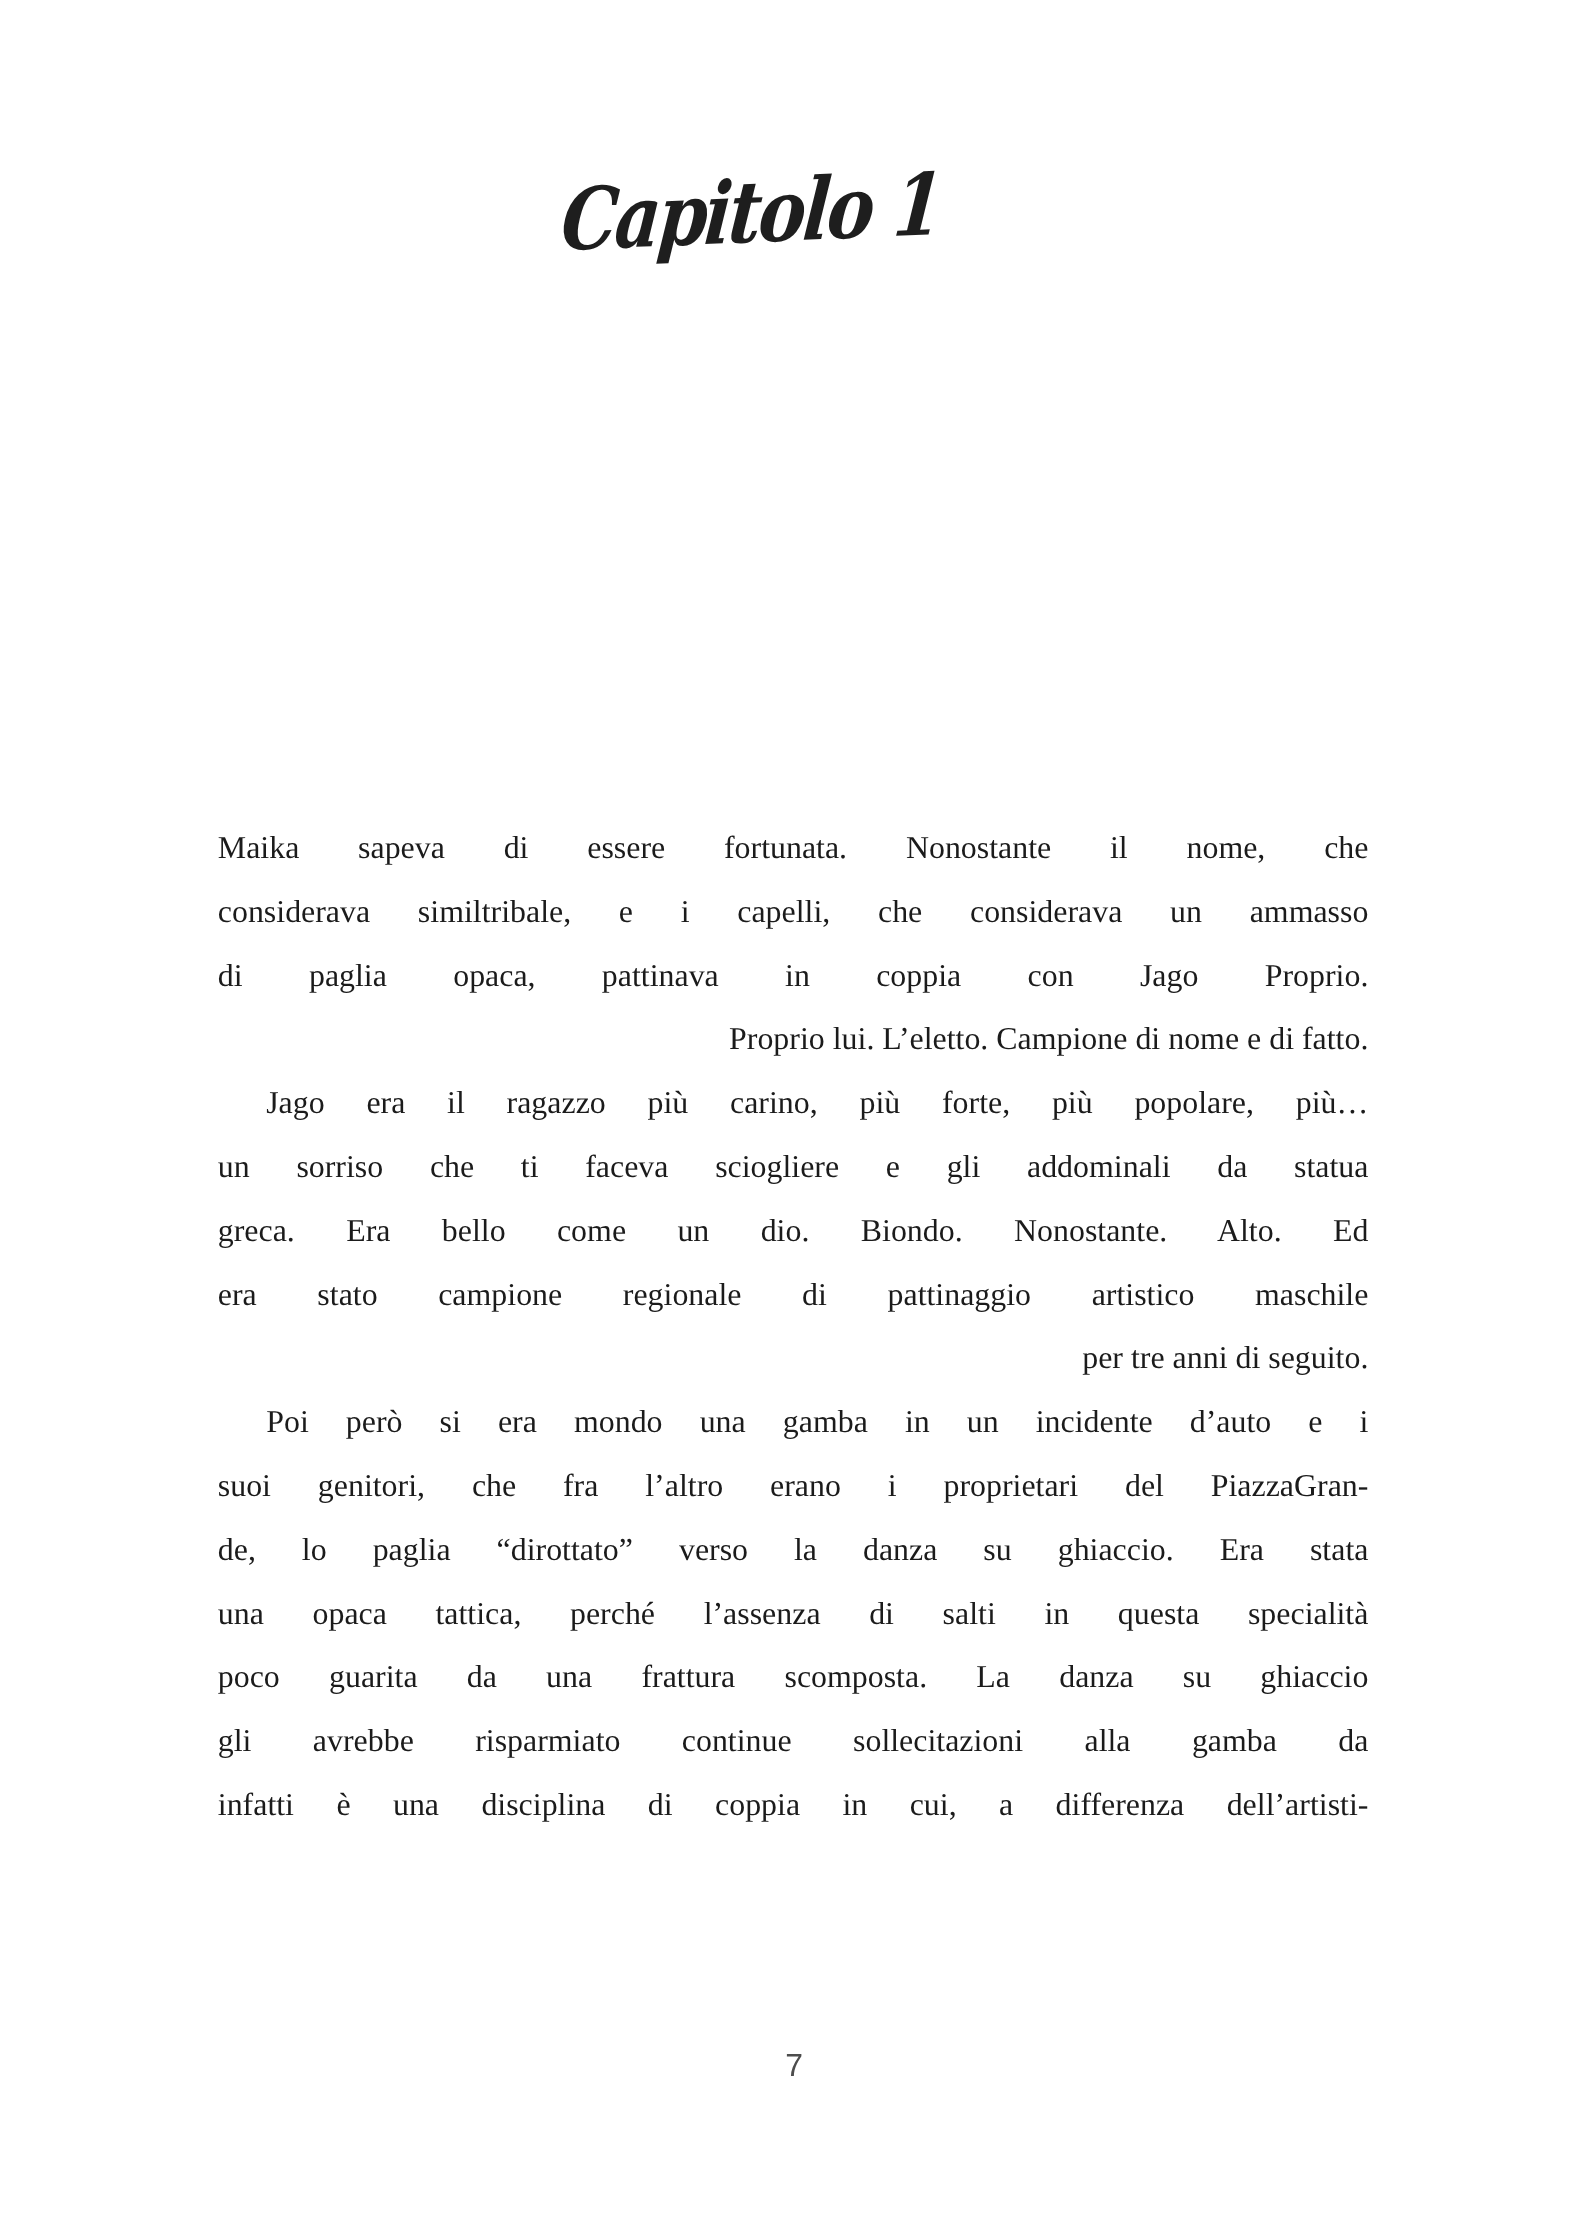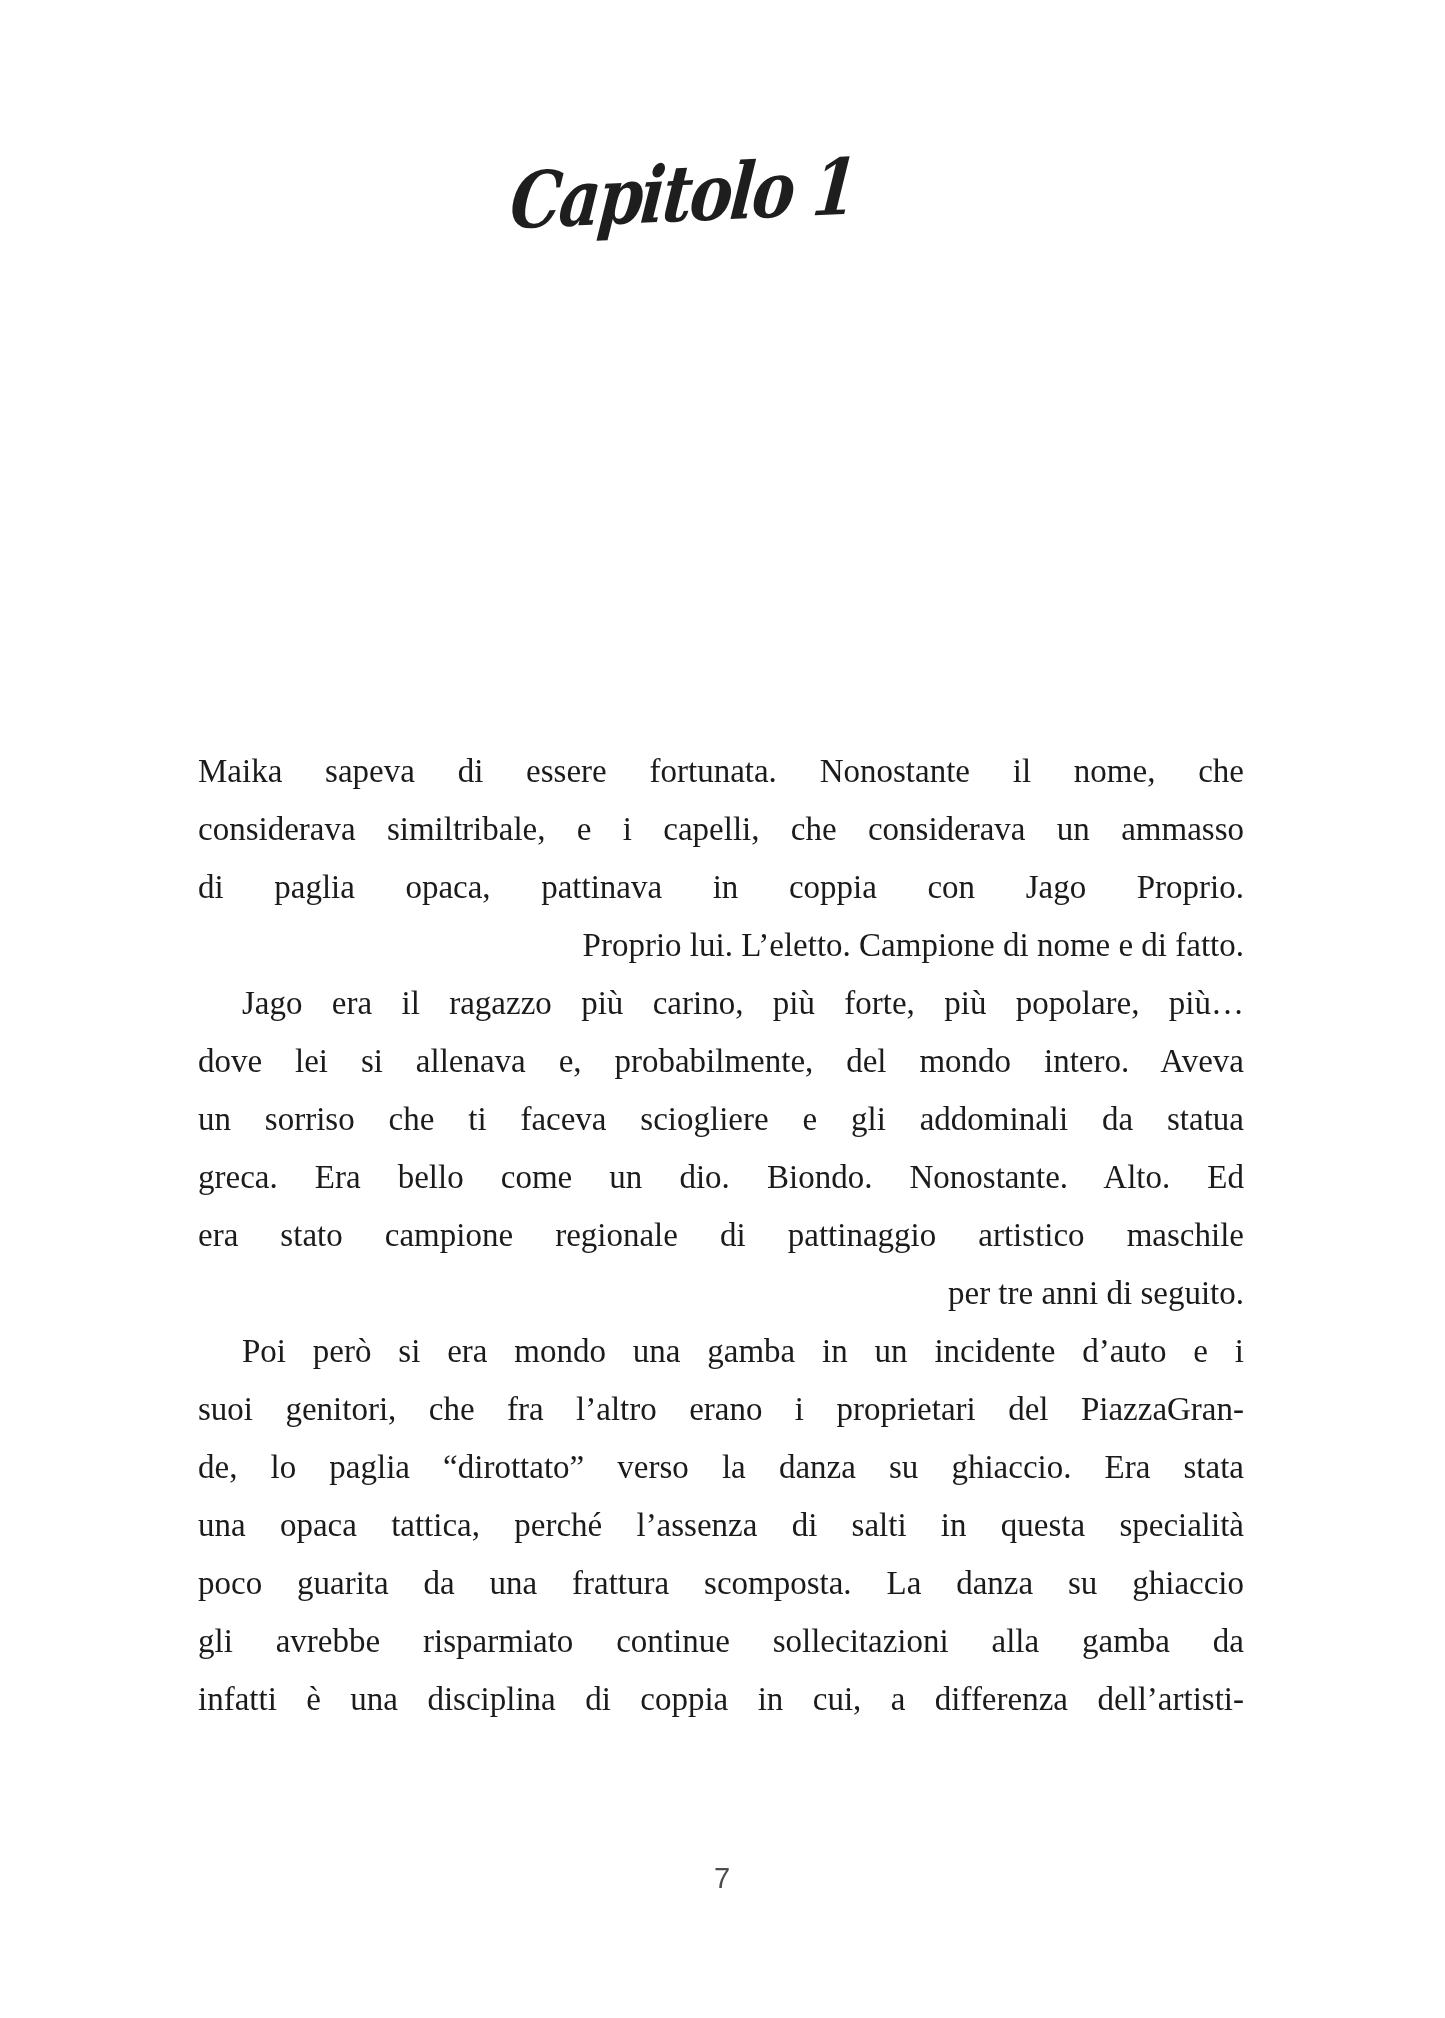--- a/index.html
+++ b/index.html
@@ -35,21 +35,21 @@
     color: #1e1e1e;
     transform: scaleX(0.82) skewX(-8deg) rotate(-2deg);
     transform-origin: center;
     white-space: nowrap;
   }
   .body-text {
     position: absolute;
     top: 742px;
     left: 198px;
     width: 1046px;
-    font-size: 33px;
+    font-size: 29px;
     line-height: 58px;
     color: #1b1b1b;
   }
   .line {
     height: 58px;
     overflow: hidden;
     text-align: right;
     white-space: nowrap0; 
   }
   .line.justify {
@@ -80,21 +80,20 @@
   <div class="chapter-title-wrap">
     <span class="chapter-title">Capitolo 1</span>
   </div>
 
   <div class="body-text">
       <div class="line justify">Maika sapeva di essere fortunata. Nonostante il nome, che</div>
       <div class="line justify">considerava similtribale, e i capelli, che considerava un ammasso</div>
       <div class="line justify">di paglia opaca, pattinava in coppia con Jago Proprio.</div>
       <div class="line">Proprio lui. L’eletto. Campione di nome e di fatto.</div>
       <div class="line justify indent">Jago era il ragazzo più carino, più forte, più popolare, più…</div>
-      <div class="line justify">dove lei si allenava e, probabilmente, del mondo intero. Aveva</div>
       <div class="line justify">un sorriso che ti faceva sciogliere e gli addominali da statua</div>
       <div class="line justify">greca. Era bello come un dio. Biondo. Nonostante. Alto. Ed</div>
       <div class="line justify">era stato campione regionale di pattinaggio artistico maschile</div>
       <div class="line">per tre anni di seguito.</div>
       <div class="line justify indent">Poi però si era mondo una gamba in un incidente d’auto e i</div>
       <div class="line justify">suoi genitori, che fra l’altro erano i proprietari del PiazzaGran-</div>
       <div class="line justify">de, lo paglia “dirottato” verso la danza su ghiaccio. Era stata</div>
       <div class="line justify">una opaca tattica, perché l’assenza di salti in questa specialità</div>
       <div class="line justify">poco guarita da una frattura scomposta. La danza su ghiaccio</div>
       <div class="line justify">gli avrebbe risparmiato continue sollecitazioni alla gamba da</div>

